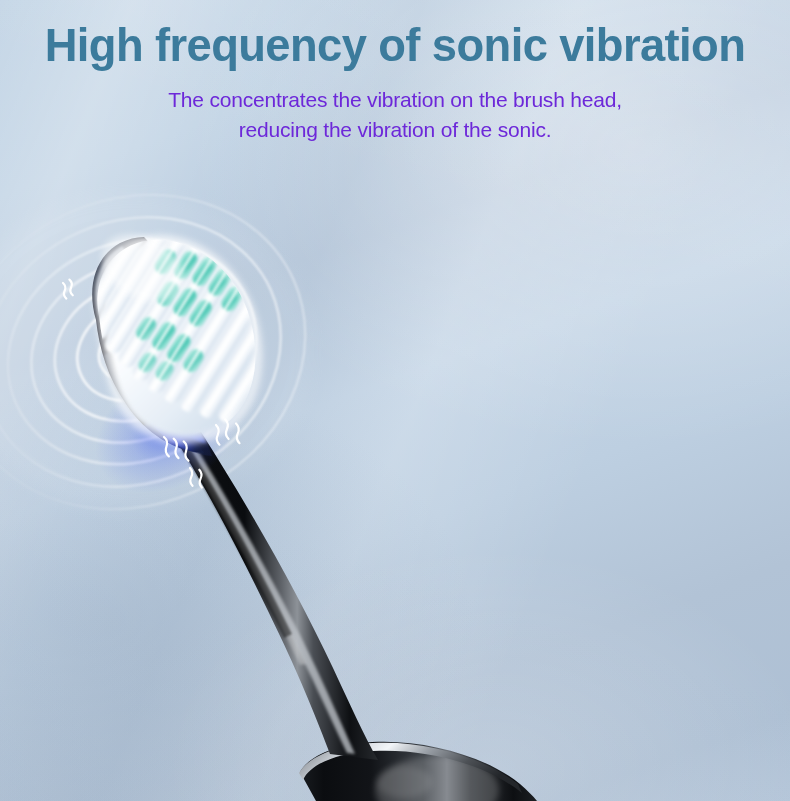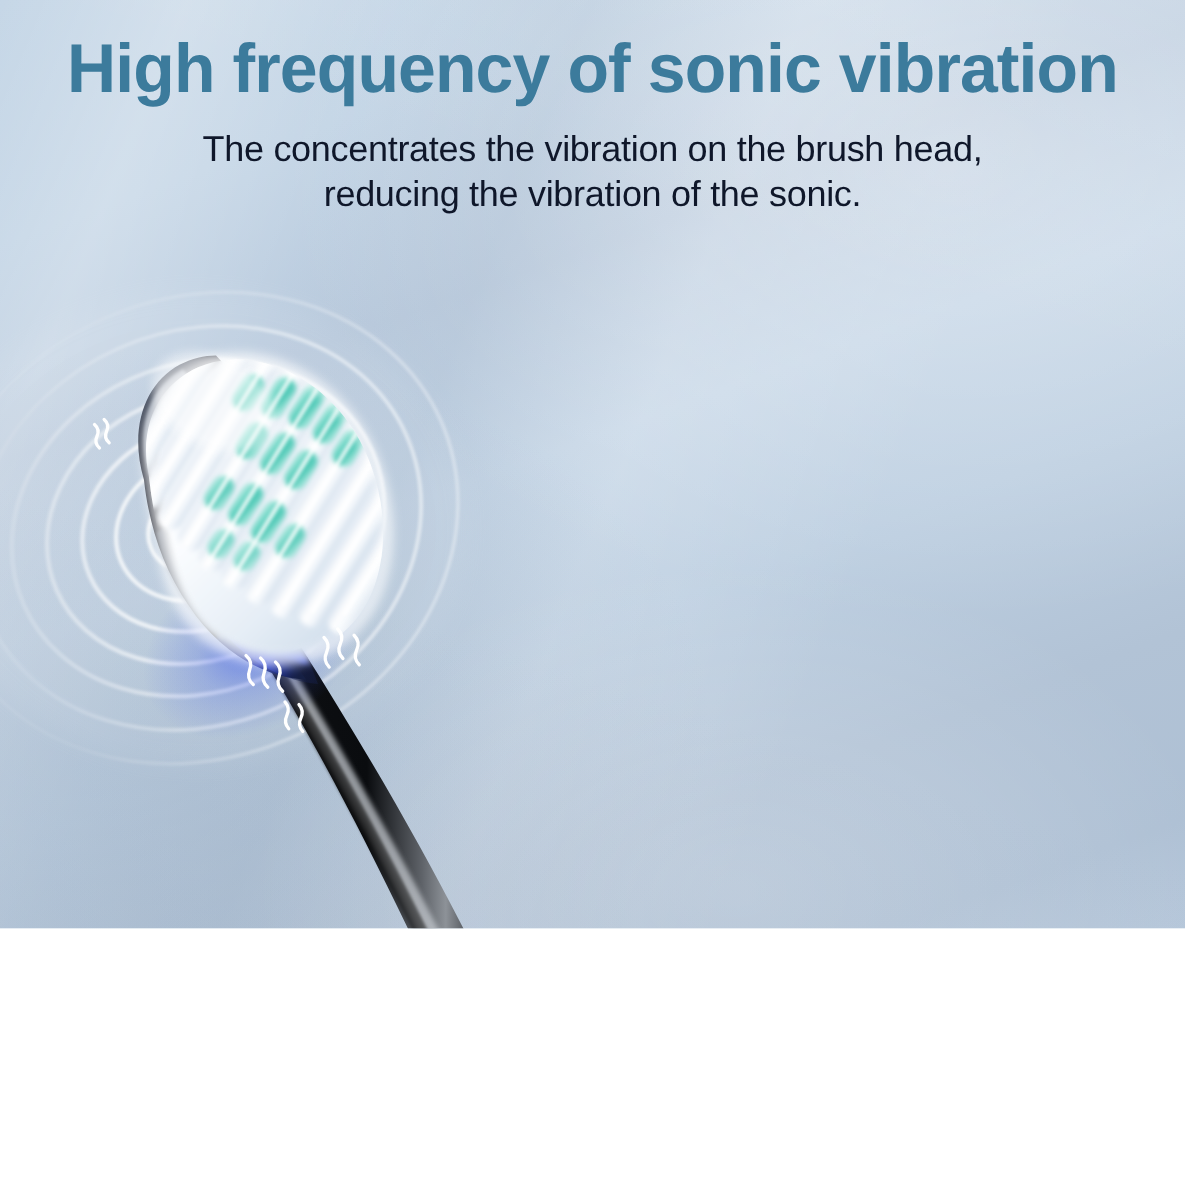--- a/index.html
+++ b/index.html
@@ -3,21 +3,21 @@
 <meta charset="utf-8">
 <style>
   html, body {
     margin: 0;
     padding: 0;
     background: #ffffff;
   }
   #poster {
     position: relative;
     width: 790px;
-    height: 619px;
+    height: 801px;
     overflow: hidden;
     font-family: "Liberation Sans", sans-serif;
     background: #bfd2e3;
   }
 
   
   .bg-layer {
     position: absolute;
     inset: 0;
     pointer-events: none;
@@ -78,24 +78,24 @@
     line-height: 58px;
     font-weight: 700;
     letter-spacing: -0.6px;
     color: #3c7b9c;
     transform: scaleX(0.985);
     white-space: nowrap;
   }
   .sub {
     margin: 0;
     padding-top: 11px;
-    font-size: 24px;
+    font-size: 21px;
     line-height: 30px;
     font-weight: 400;
-    color: #0f172a;
+    color: #6d28d9;
     letter-spacing: -0.2px;
   }
   .sub-line { display: block; }
 
   
   .art {
     position: absolute;
     inset: 0;
     z-index: 4;
   }

